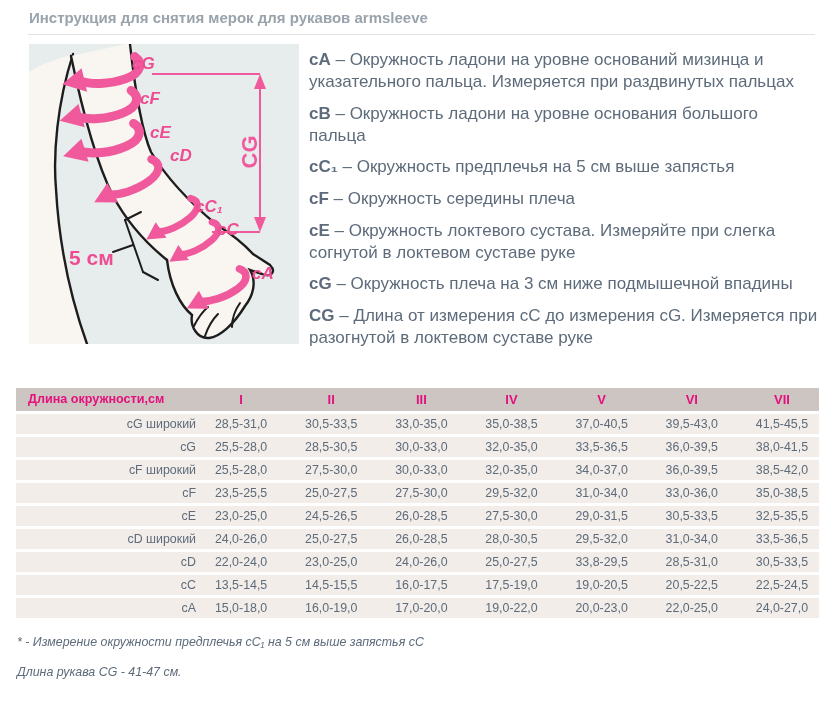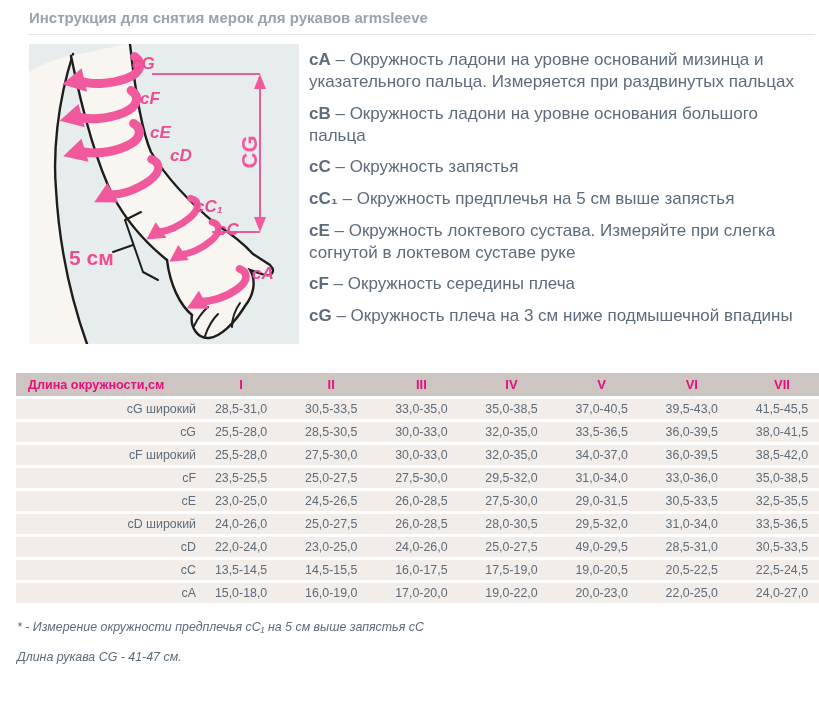--- a/index.html
+++ b/index.html
@@ -98,25 +98,25 @@
           <text x="223" y="235">cA</text>
         </g>
         <text x="40" y="221" font-size="21" font-weight="600" fill="#ee4d92">5 см</text>
         <text x="221" y="115" font-size="22" font-weight="600" fill="#f0599c" text-anchor="middle" transform="rotate(-90 221 108)">CG</text>
       </svg>
     </div>
 
     <div class="descriptions">
         <div class="desc-item"><b>cA</b> – Окружность ладони на уровне оснований мизинца и указательного пальца. Измеряется при раздвинутых пальцах</div>
         <div class="desc-item"><b>cB</b> – Окружность ладони на уровне основания большого пальца</div>
-        <div class="desc-item"><b>cC</b> – Окружность запястья</div>
         <div class="desc-item"><b>cC₁</b> – Окружность предплечья на 5 см выше запястья</div>
+        <div class="desc-item"><b>cF</b> – Окружность середины плеча</div>
         <div class="desc-item"><b>cE</b> – Окружность локтевого сустава. Измеряйте при слегка согнутой в локтевом суставе руке</div>
-        <div class="desc-item"><b>cF</b> – Окружность середины плеча</div>
         <div class="desc-item"><b>cG</b> – Окружность плеча на 3 см ниже подмышечной впадины</div>
+        <div class="desc-item"><b>CG</b> – Длина от измерения сС до измерения сG. Измеряется при разогнутой в локтевом суставе руке</div>
       </div>
   </div>
 
   <table class="size-table">
     <thead>
       <tr>
           <th>Длина окружности,см</th>
           <th>I</th>
           <th>II</th>
           <th>III</th>
@@ -186,21 +186,21 @@
           <td>29,5-32,0</td>
           <td>31,0-34,0</td>
           <td>33,5-36,5</td>
         </tr>
         <tr>
           <td>cD</td>
           <td>22,0-24,0</td>
           <td>23,0-25,0</td>
           <td>24,0-26,0</td>
           <td>25,0-27,5</td>
-          <td>49,0-29,5</td>
+          <td>33,8-29,5</td>
           <td>28,5-31,0</td>
           <td>30,5-33,5</td>
         </tr>
         <tr>
           <td>cC</td>
           <td>13,5-14,5</td>
           <td>14,5-15,5</td>
           <td>16,0-17,5</td>
           <td>17,5-19,0</td>
           <td>19,0-20,5</td>

